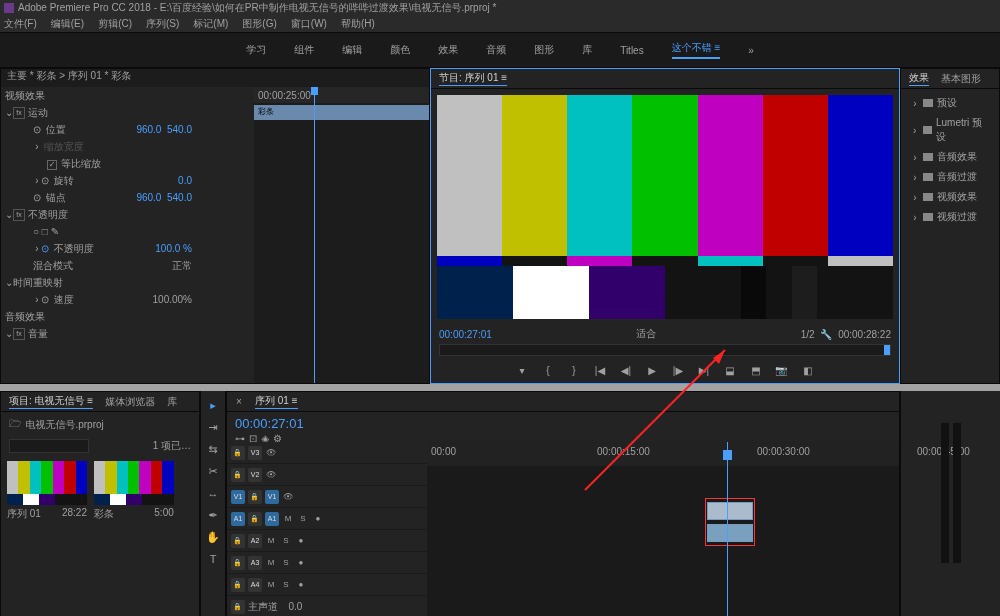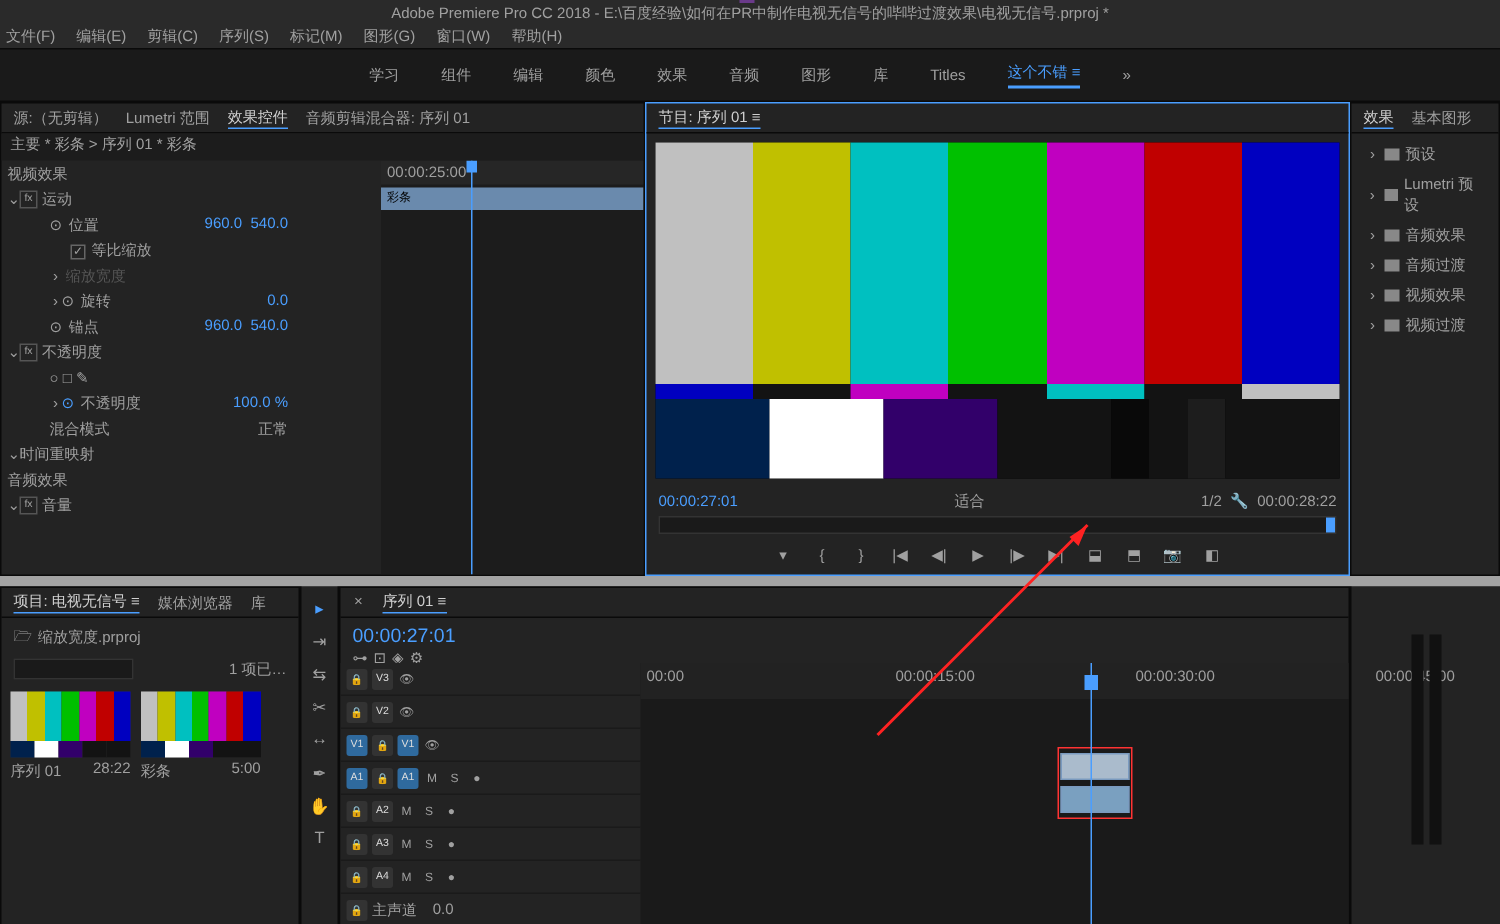--- a/index.html
+++ b/index.html
@@ -1,17 +1,17 @@
 <!DOCTYPE html>
 <html><head>
 <meta charset="utf-8">
 <style>
 * { margin:0; padding:0; box-sizing:border-box; font-family:"Microsoft YaHei",Arial,sans-serif; font-size:10px; color:#a0a0a0; }
 body { background:#1e1e1e; width:1000px; height:616px; overflow:hidden; position:relative; }
-.titlebar { background:#2a2a2a; height:16px; display:flex; align-items:center; padding:0 4px; font-size:9px;flex-direction:column; }
+.titlebar { background:#2a2a2a; height:16px; display:flex; align-items:center; padding:0 4px; font-size:9px; }
 .titlebar .app-icon { width:10px; height:10px; background:#6a3a8a; margin-right:4px; }
 .menubar { background:#2a2a2a; height:16px; display:flex; align-items:center; padding:0 4px; gap:14px; font-size:9px; }
 .menubar span { cursor:default; }
 .workspace-tabs { background:#1a1a1a; height:36px; display:flex; align-items:center; justify-content:center; gap:28px; font-size:10px; border-top:1px solid #0a0a0a; border-bottom:1px solid #0a0a0a; }
 .workspace-tabs span { cursor:default; }
 .workspace-tabs .active { color:#4a9eff; border-bottom:2px solid #4a9eff; padding-bottom:2px; }
 .main { display:flex; height:316px; }
 .panel { background:#232323; border:1px solid #0a0a0a; display:flex; flex-direction:column; }
 .panel-tabs { height:20px; display:flex; align-items:center; gap:12px; padding:0 8px; font-size:9px; border-bottom:1px solid #0a0a0a; }
 .panel-tabs .active { color:#d0d0d0; border-bottom:1px solid #4a9eff; }
@@ -114,48 +114,42 @@
   <span>图形</span>
   <span>库</span>
   <span>Titles</span>
   <span class="active">这个不错 ≡</span>
   <span>»</span>
 </div>
 
 <div class="main">
 
   <div class="panel effect-controls">
-    <div class="panel-tabs">
-      <span>源:（无剪辑）</span>
-      <span>Lumetri 范围</span>
-      <span class="active">效果控件</span>
-      <span>音频剪辑混合器: 序列 01</span>
-    </div>
     <div class="ec-header">
       <span>主要 * 彩条 &gt; 序列 01 * 彩条</span>
     </div>
     <div class="ec-body">
       <div class="ec-props">
         <div class="prop-row">
             <span>视频效果</span>
           </div>
         <div class="prop-row">
             <span class="tw">⌄</span>
             <span class="fx">fx</span>
             <span>运动</span>
           </div>
         <div class="prop-row">
             <span class="indent2"><span class="stopwatch">⊙</span> <span>位置</span></span>
             <span class="prop-val"><span class="prop-val2">960.0</span>&nbsp;&nbsp;<span class="prop-val2">540.0</span></span>
           </div>
         <div class="prop-row">
+            <span class="indent2"><span class="tw">›</span> <span style="color:#555">缩放宽度</span></span>
+          </div>
+        <div class="prop-row">
             <span class="indent3"><span class="checkbox">✓</span><span>等比缩放</span></span>
-          </div>
-        <div class="prop-row">
-            <span class="indent2"><span class="tw">›</span> <span style="color:#555">缩放宽度</span></span>
           </div>
         <div class="prop-row">
             <span class="indent2"><span class="tw">›</span><span class="stopwatch">⊙</span> <span>旋转</span></span>
             <span class="prop-val">0.0</span>
           </div>
         <div class="prop-row">
             <span class="indent2"><span class="stopwatch">⊙</span> <span>锚点</span></span>
             <span class="prop-val"><span class="prop-val2">960.0</span>&nbsp;&nbsp;<span class="prop-val2">540.0</span></span>
           </div>
         <div class="prop-row">
@@ -170,20 +164,24 @@
             <span class="indent2"><span class="tw">›</span><span class="stopwatch" style="color:#4a9eff">⊙</span> <span>不透明度</span></span>
             <span class="prop-val">100.0 %</span>
           </div>
         <div class="prop-row">
             <span class="indent2"><span>混合模式</span></span>
             <span class="prop-val" style="color:#a0a0a0">正常</span>
           </div>
         <div class="prop-row">
             <span class="tw">⌄</span>
             <span>时间重映射</span>
+          </div>
+        <div class="prop-row">
+            <span class="indent2"><span class="tw">›</span><span class="stopwatch">⊙</span> <span>速度</span></span>
+            <span class="prop-val" style="color:#a0a0a0">100.00%</span>
           </div>
         <div class="prop-row">
             <span>音频效果</span>
           </div>
         <div class="prop-row">
             <span class="tw">⌄</span>
             <span class="fx">fx</span>
             <span>音量</span>
           </div>
 
@@ -301,21 +299,21 @@
 <div class="lower">
 
   <div class="panel project">
     <div class="panel-tabs">
       <span class="active">项目: 电视无信号 ≡</span>
       <span>媒体浏览器</span>
       <span>库</span>
     </div>
     <div style="padding:4px 8px;display:flex;align-items:center;gap:4px;">
       <span>🗁</span>
-      <span>缩放宽度.prproj</span>
+      <span>电视无信号.prproj</span>
     </div>
     <div style="padding:2px 8px;display:flex;justify-content:space-between;">
       <input style="background: rgb(26, 26, 26); border: 1px solid rgb(51, 51, 51); width: 80px; height: 14px; color: rgb(136, 136, 136); font-size: 8px;">
       <span>1 项已…</span>
     </div>
     <div class="proj-body">
       <div class="thumb">
         <div class="thumb-img">
           <div class="thumb-bars">
               <div style="background:#c0c0c0"></div>

